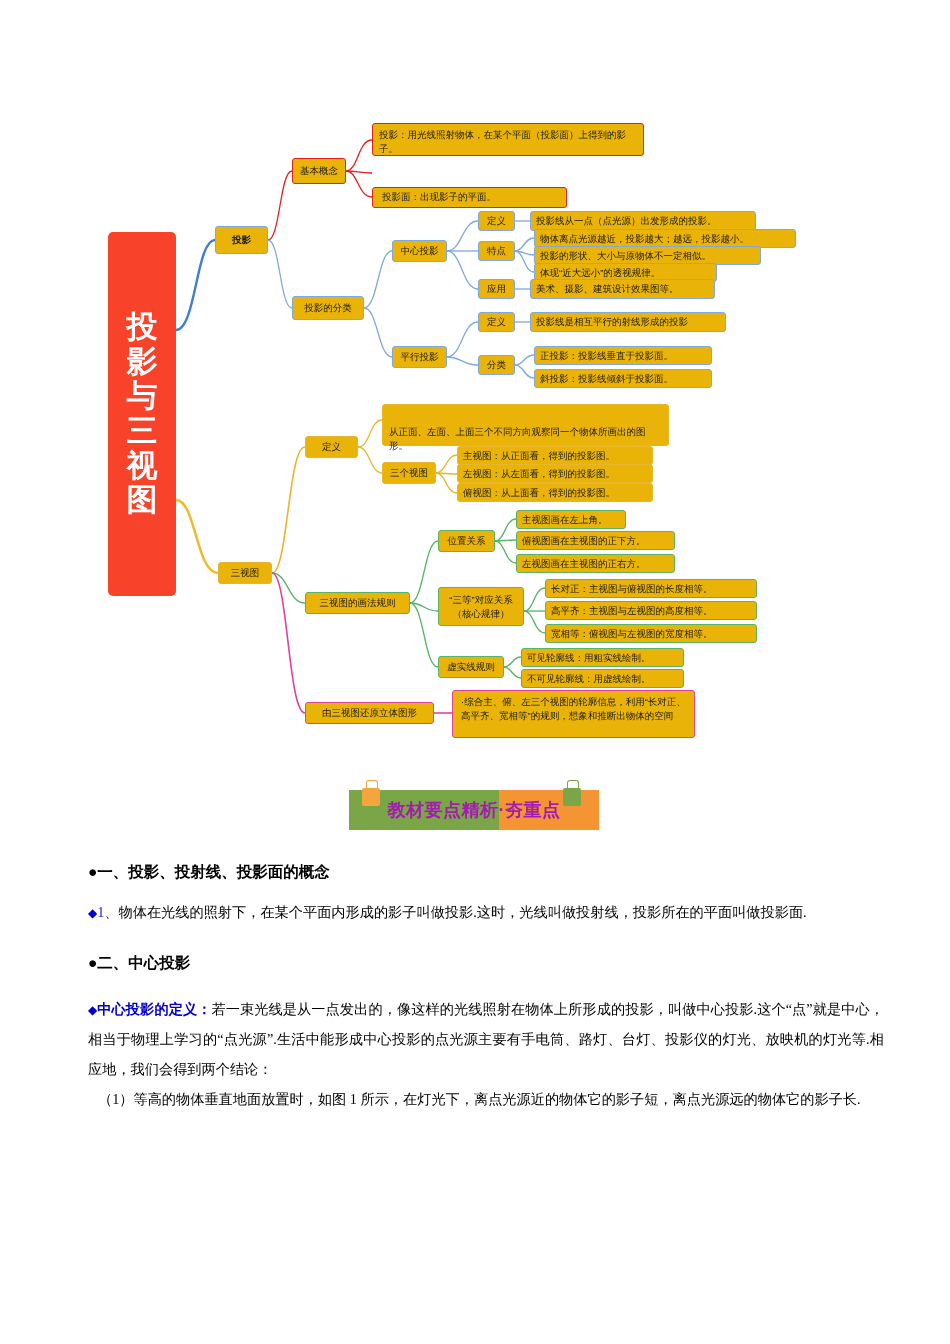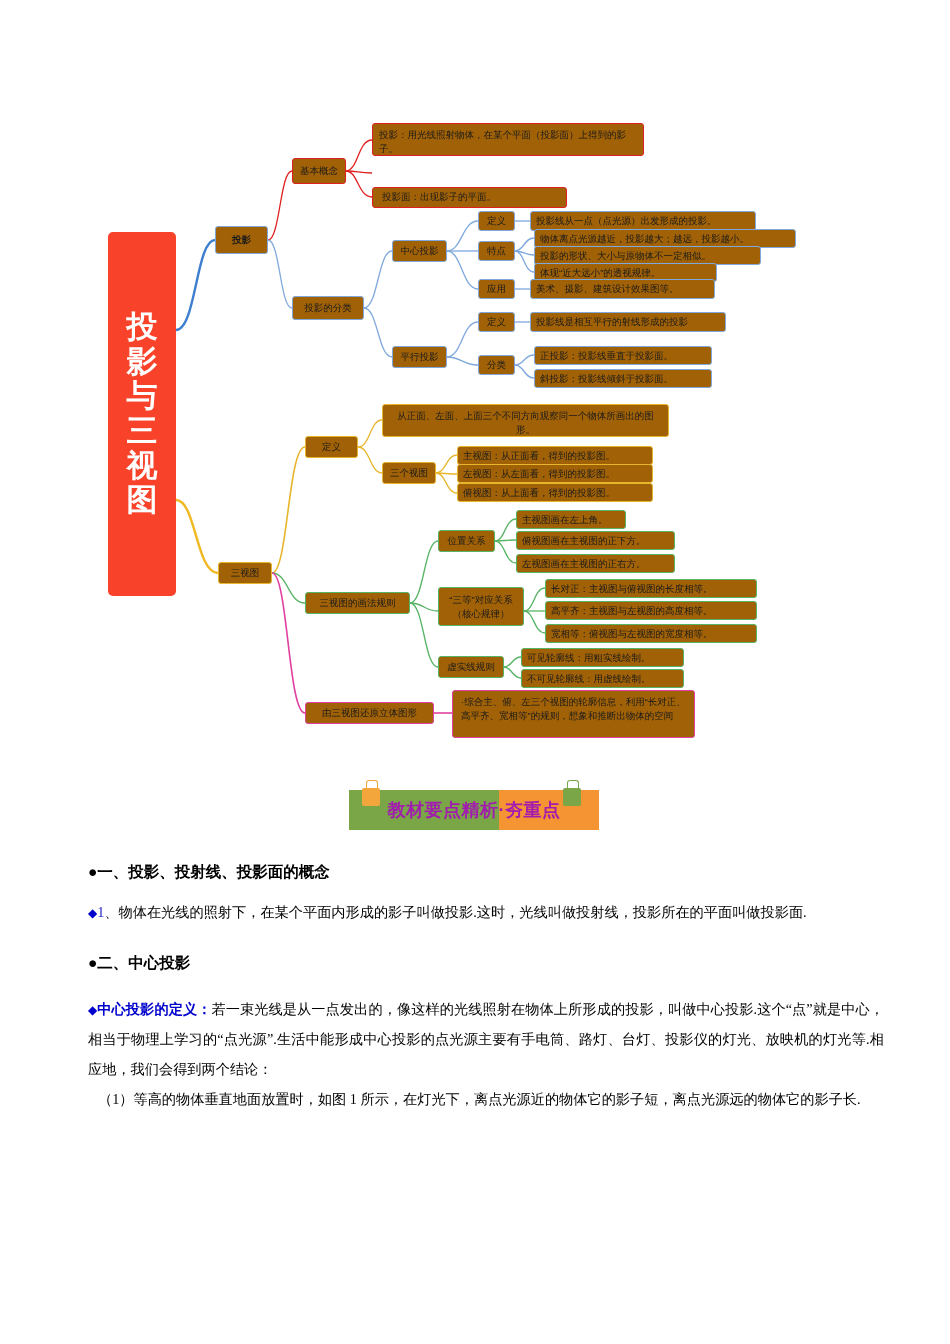--- a/index.html
+++ b/index.html
@@ -12,21 +12,21 @@
     overflow:hidden;
   }
 
   
   #mindmap{position:absolute;left:0;top:0;width:950px;height:760px;}
   #mm-svg{position:absolute;left:0;top:0;width:950px;height:760px;pointer-events:none;}
 
   .node{
     position:absolute;
     box-sizing:border-box;
-    background:#a16207;
+    background:#eab308;
     border:1px solid #8fb0e0;
     border-radius:3px;
     font-size:9.5px;
     line-height:1.45;
     color:#1a1a1a;
     padding:3px 5px;
     display:flex;
     align-items:center;
     white-space:nowrap;
     font-family:"Liberation Sans","DejaVu Sans",sans-serif;
@@ -199,21 +199,21 @@
   <div class="node c-blue" style="left:478px;top:312px;width:37px;height:20px;justify-content:center;">定义</div>
   <div class="node c-blue" style="left:530px;top:312px;width:196px;height:20px;">投影线是相互平行的射线形成的投影</div>
 
   <div class="node c-blue" style="left:478px;top:355px;width:37px;height:20px;justify-content:center;">分类</div>
   <div class="node c-blue" style="left:534px;top:346px;width:178px;height:19px;">正投影：投影线垂直于投影面。</div>
   <div class="node c-blue" style="left:534px;top:369px;width:178px;height:19px;">斜投影：投影线倾斜于投影面。</div>
 
   <div class="node c-yellow" style="left:218px;top:562px;width:54px;height:22px;justify-content:center;">三视图</div>
 
   <div class="node c-yellow" style="left:305px;top:436px;width:53px;height:22px;justify-content:center;">定义</div>
-  <div class="node c-yellow wrap" style="left:382px;top:404px;width:287px;height:33px;padding:4px 6px;text-align:center;">从正面、左面、上面三个不同方向观察同一个物体所画出的图形。</div>
+  <div class="node c-yellow wrap" style="left:382px;top:404px;width:287px;height:39px;padding:20px 6px;">从正面、左面、上面三个不同方向观察同一个物体所画出的图形。</div>
 
   <div class="node c-yellow" style="left:382px;top:462px;width:54px;height:22px;justify-content:center;">三个视图</div>
   <div class="node c-yellow" style="left:457px;top:446px;width:196px;height:19px;">主视图：从正面看，得到的投影图。</div>
   <div class="node c-yellow" style="left:457px;top:464px;width:196px;height:19px;">左视图：从左面看，得到的投影图。</div>
   <div class="node c-yellow" style="left:457px;top:483px;width:196px;height:19px;">俯视图：从上面看，得到的投影图。</div>
 
   <div class="node c-green" style="left:305px;top:592px;width:105px;height:22px;justify-content:center;">三视图的画法规则</div>
 
   <div class="node c-green" style="left:438px;top:530px;width:57px;height:22px;justify-content:center;">位置关系</div>
   <div class="node c-green" style="left:516px;top:510px;width:110px;height:19px;">主视图画在左上角。</div>

